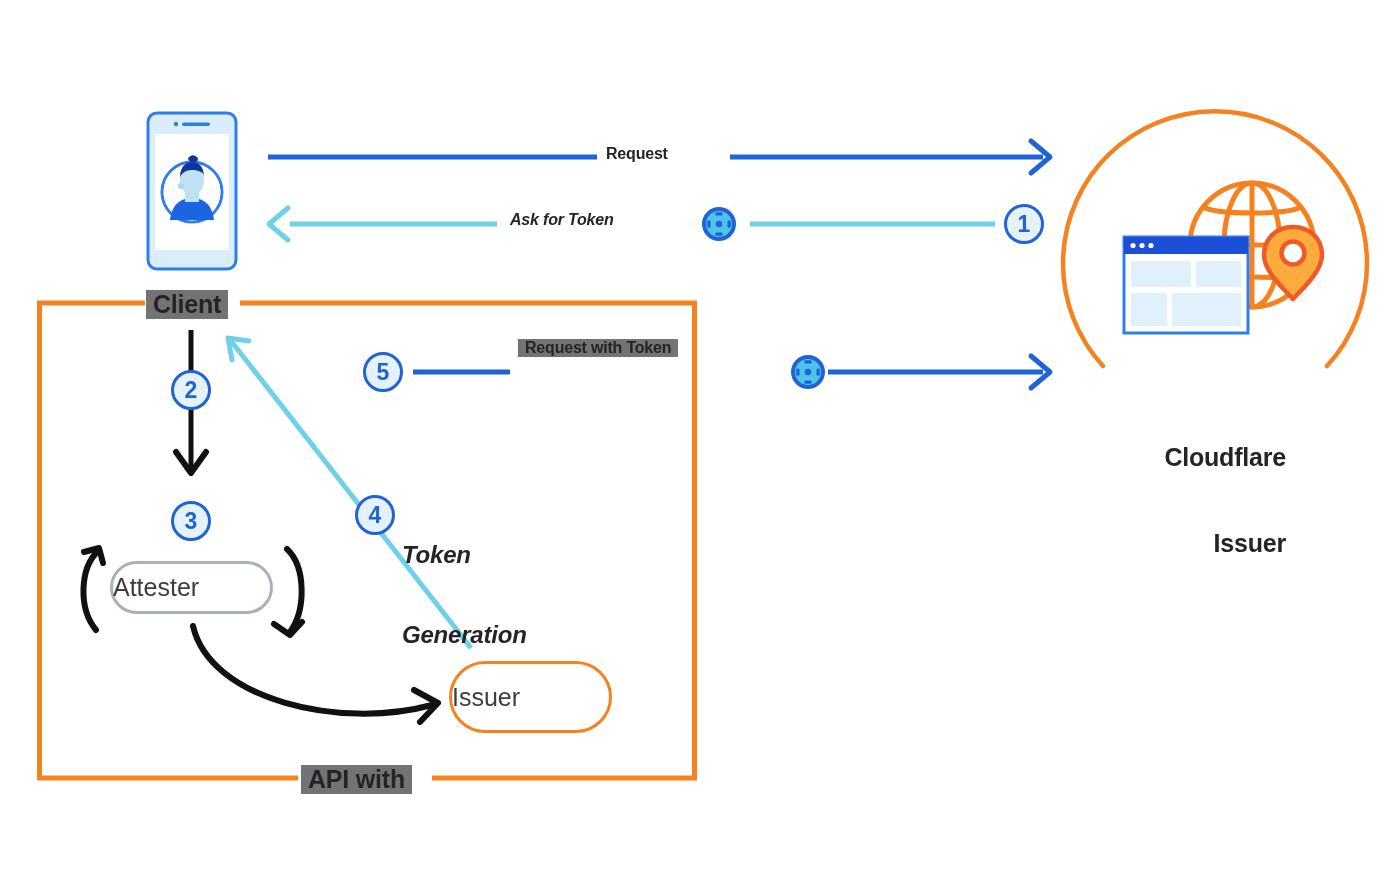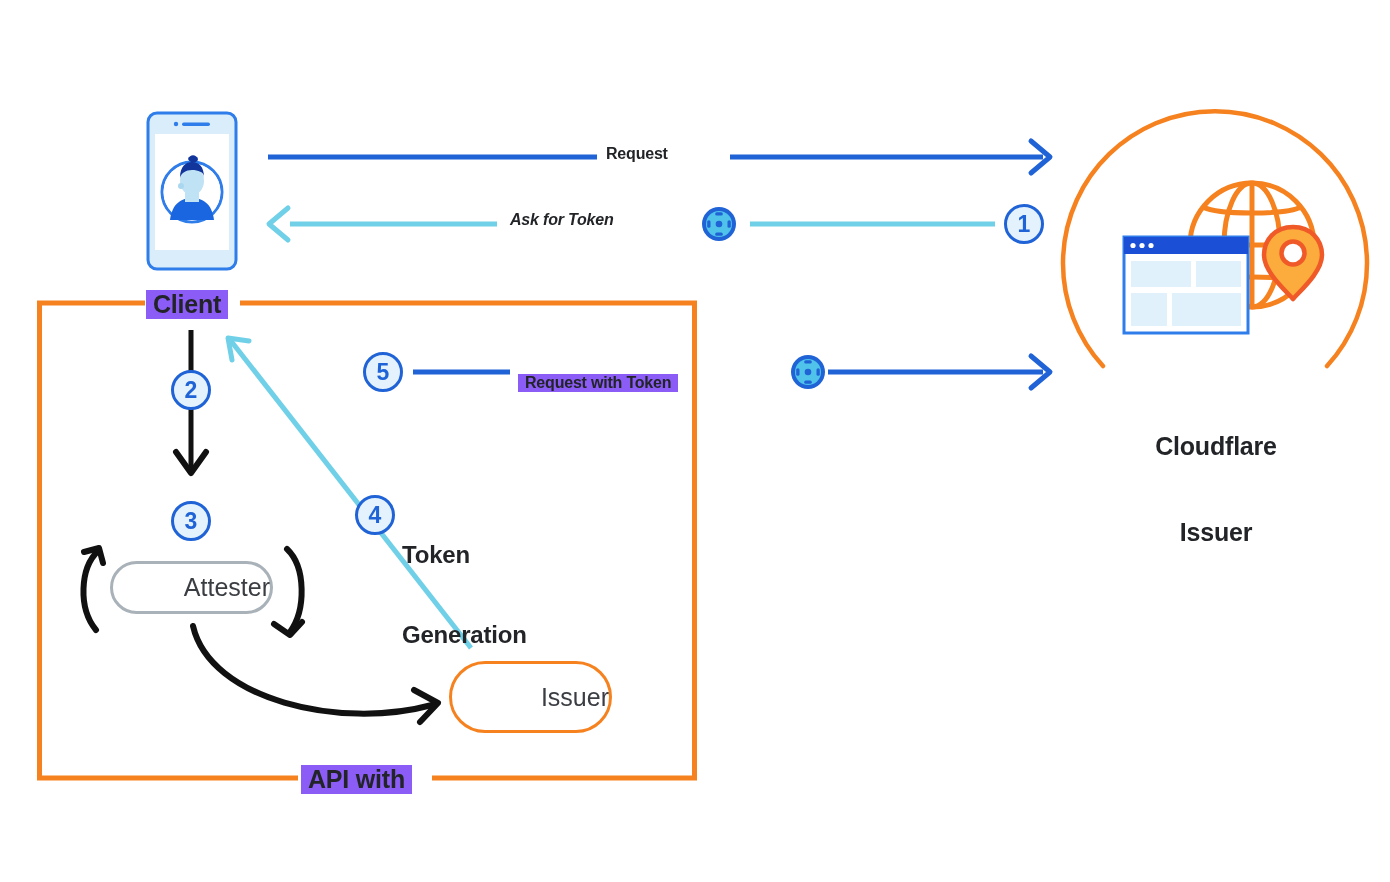--- a/index.html
+++ b/index.html
@@ -28,21 +28,21 @@
   .lbl {
     position: absolute;
     font-family: "Liberation Sans", sans-serif;
     font-weight: bold;
     color: #222428;
     white-space: pre;
     line-height: 1.15;
     letter-spacing: -0.2px;
   }
   .lbl-bg {
-    background: #8b5cf6;
+    background: #737373;
     padding: 0 7px;
     text-align: right;
   }
   .flow-label {
     font-size: 25px;
   }
   .node-label {
     font-size: 25px;
     color: #3a3d42;
   }
@@ -80,21 +80,21 @@
     width: 38px;
     height: 38px;
   }
   .pill {
     position: absolute;
     box-sizing: border-box;
     border-radius: 999px;
     background: #ffffff;
     display: flex;
     align-items: center;
-    justify-content: flex-end;
+    justify-content: flex-start;
   }
   .pill-attester {
     border: 3px solid #a9b2b8;
   }
   .pill-issuer {
     border: 3px solid #f6821f;
   }
 </style>
 </head>
 <body>
@@ -229,28 +229,28 @@
   </div>
 
   <div class="lbl flow-label lbl-bg" style="left:146px; top:290px;">Client</div>
 
   <div class="lbl flow-label lbl-bg" style="left:301px; top:765px;">API with</div>
 
   <div class="lbl edge-label" style="left:606px; top:145px;">Request</div>
 
   <div class="lbl edge-label" style="left:510px; top:211px;font-style:italic;">Ask for Token</div>
 
-  <div class="lbl edge-label lbl-bg" style="left:518px; top:374px;">Request with Token</div>
-
-  <div class="lbl token-gen-label" style="left:402px; top:488px;">
+  <div class="lbl edge-label lbl-bg" style="left:518px; top:339px;">Request with Token</div>
+
+  <div class="lbl token-gen-label" style="left:402px; top:488px;font-style:italic;">
     <div>Token</div>
     <div>Generation</div>
   </div>
 
-  <div class="lbl origin-label" style="left:1146px; top:374px; width:140px;">
+  <div class="lbl origin-label" style="left:1146px; top:385px; width:140px;text-align:right;">
     <div>Cloudflare</div>
     <div>Issuer</div>
   </div>
 
   <div class="token-chip" style="left:700px; top:205px;">
     <svg viewBox="0 0 38 38" xmlns="http://www.w3.org/2000/svg">
       <circle cx="19" cy="19" r="17" fill="#1f63d6"></circle>
       <circle cx="19" cy="19" r="13" fill="#4fc3ea"></circle>
       <circle cx="19" cy="19" r="3.3" fill="#1f63d6"></circle>
       <rect x="15.2" y="7.2" width="7.6" height="3.3" rx="1.6" fill="#1f63d6"></rect>

